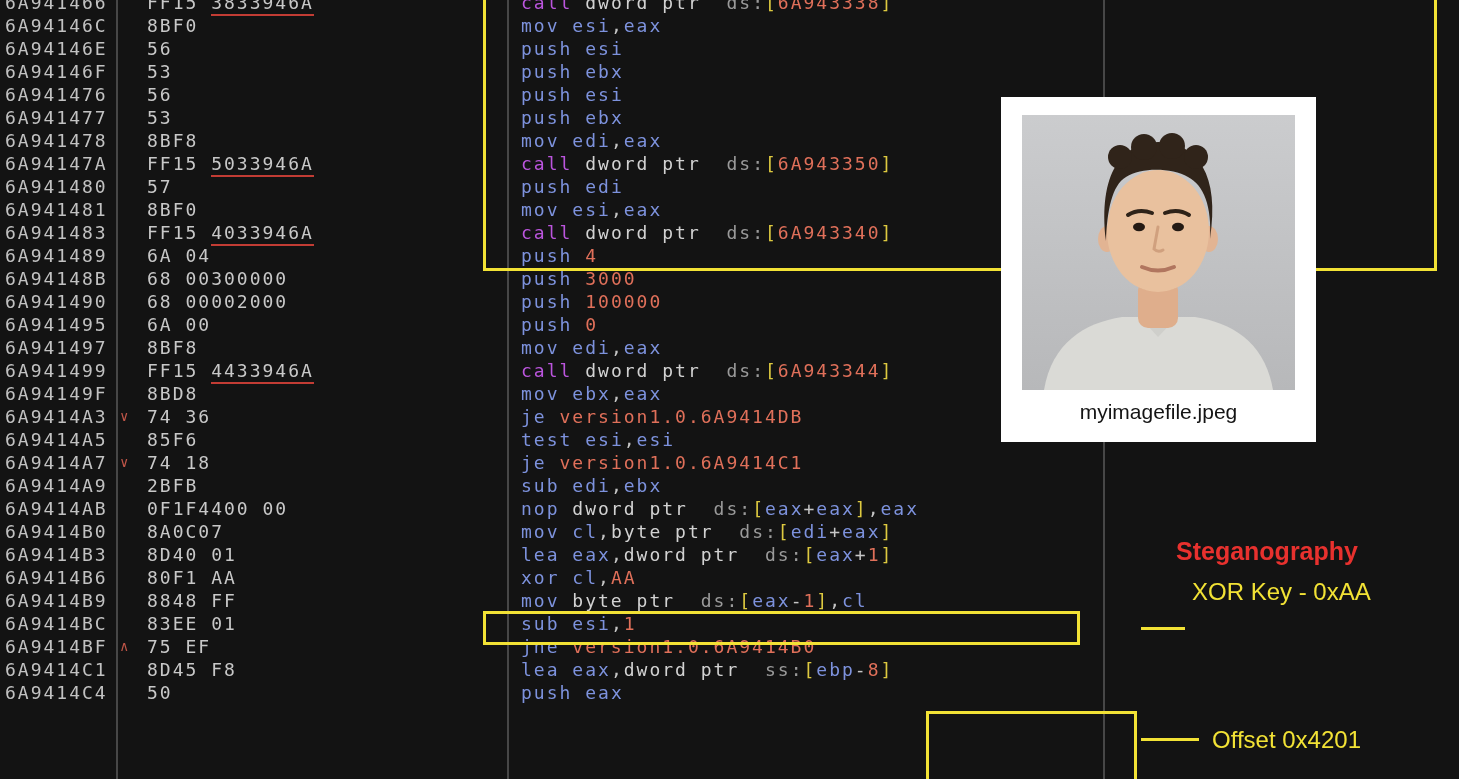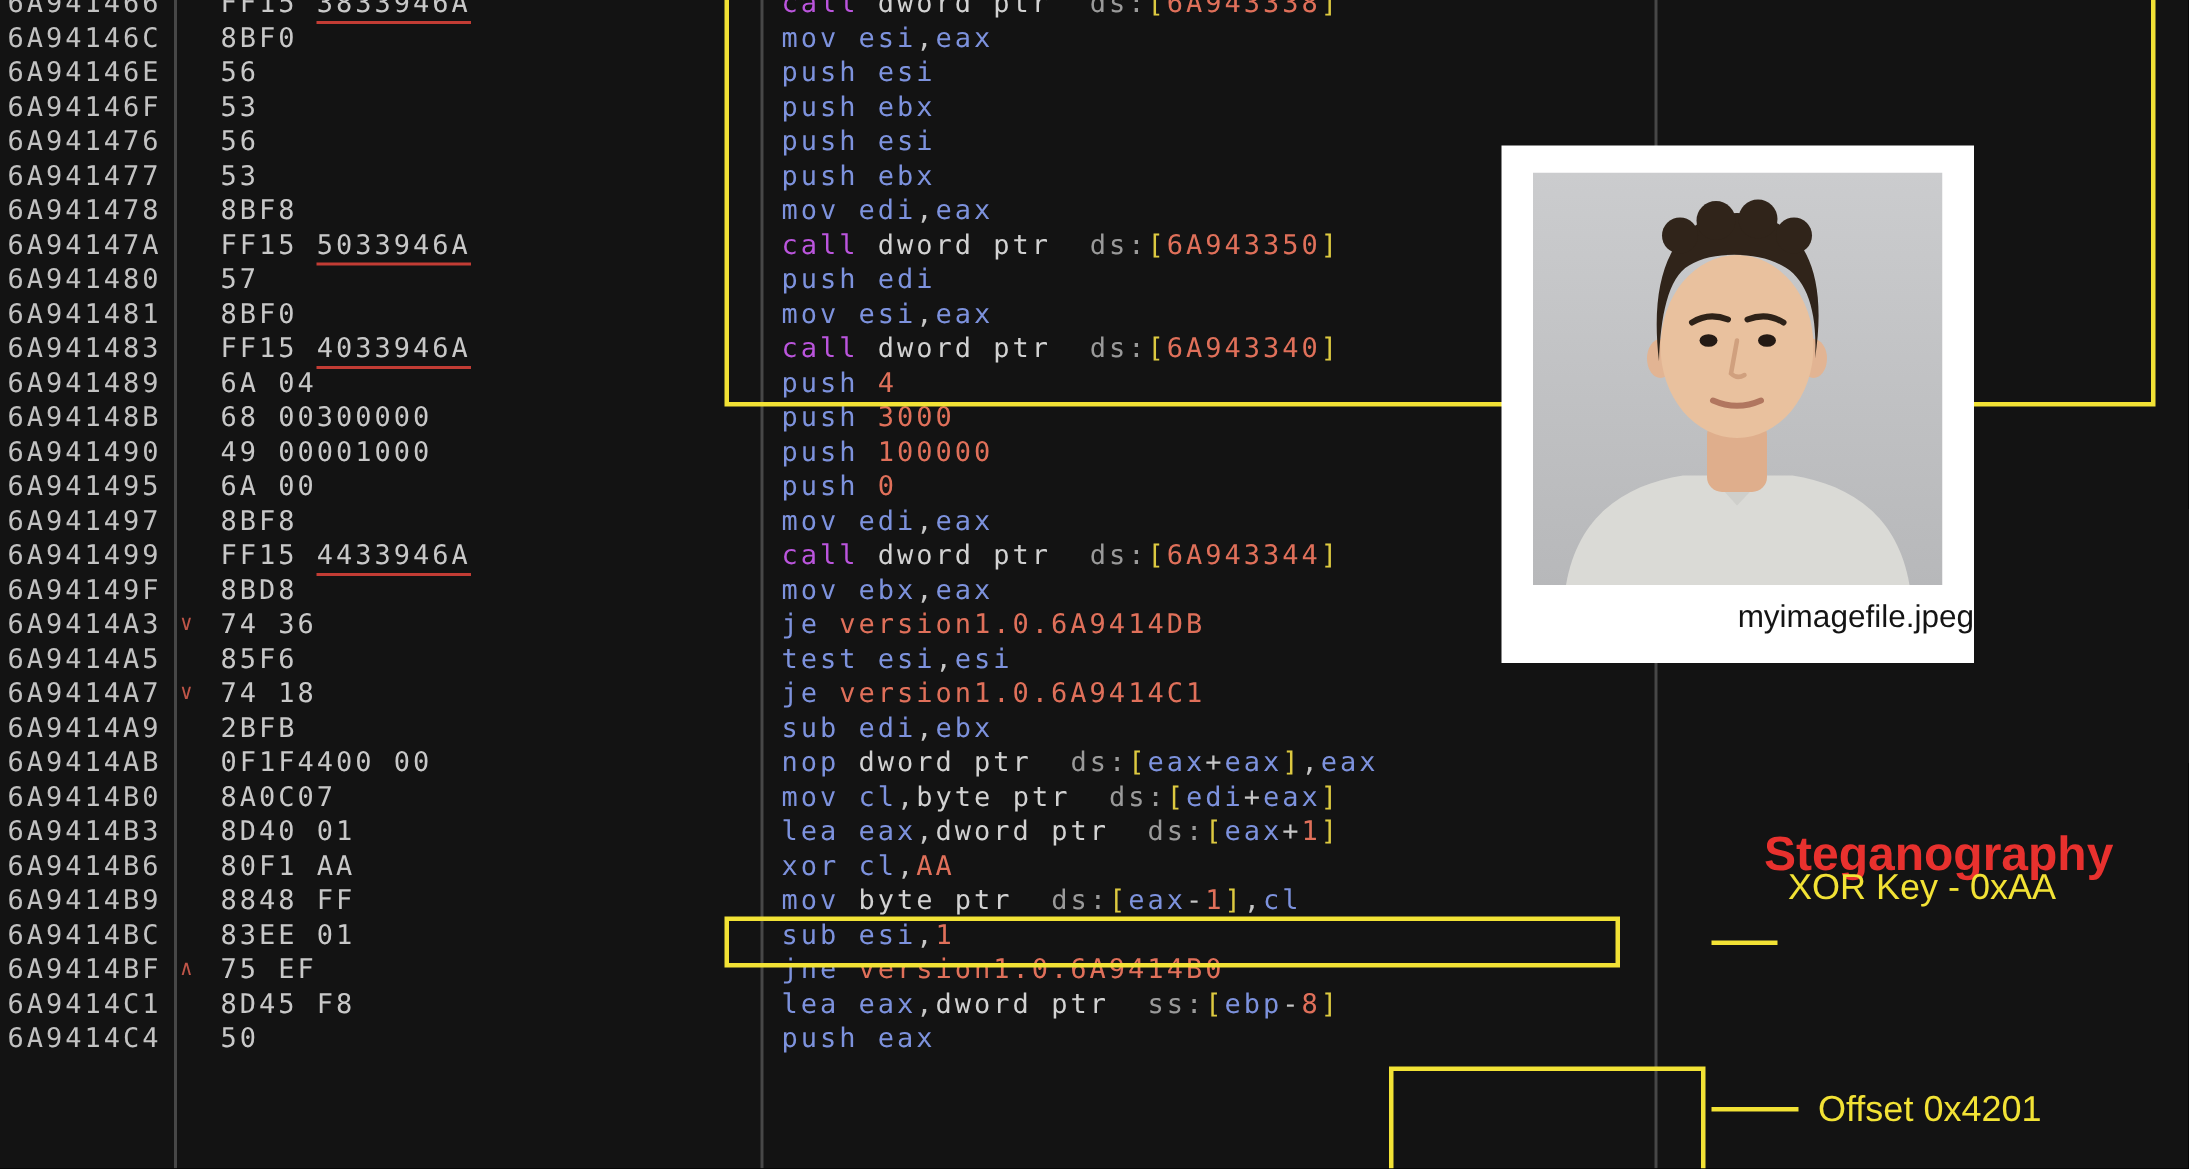--- a/index.html
+++ b/index.html
@@ -27,25 +27,25 @@
   .ybox { position:absolute; border:3px solid #f2e235; z-index:5; }
   .box-calls  { left:483px; top:-20px; width:954px; height:291px; }
   .box-xor    { left:483px; top:611px; width:597px; height:34px; }
   .box-offset { left:926px; top:711px; width:211px; height:120px; }
   .conn { position:absolute; height:3px; background:#f2e235; z-index:7; }
   .xor-conn    { left:1141px; top:627px; width:44px; }
   .offset-conn { left:1141px; top:738px; width:58px; }
   .ylabel { position:absolute; font-family:"Liberation Sans", sans-serif; font-size:24px; color:#f2e235; z-index:7; }
   .xor-label    { left:1192px; top:578px; }
   .offset-label { left:1212px; top:726px; }
-  .steg { position:absolute; left:1176px; top:551px; font-family:"Liberation Sans", sans-serif;
-          font-weight:bold; font-size:32px; color:#e8312e; z-index:7; }
+  .steg { position:absolute; left:1176px; top:537px; font-family:"Liberation Sans", sans-serif;
+          font-weight:bold; font-size:25px; color:#e8312e; z-index:7; }
   .card { position:absolute; left:1001px; top:97px; width:315px; height:345px; background:#ffffff; z-index:6; }
   .card svg { position:absolute; left:21px; top:18px; }
-  .caption { position:absolute; left:0; right:0; top:303px; text-align:right;
+  .caption { position:absolute; left:0; right:0; top:303px; text-align:center;
              font-family:"Liberation Sans", sans-serif; font-size:21px; color:#141414; }
 </style>
 </head>
 <body>
 
 <div class="screen">
 
   <div class="vline" style="left:116px"></div>
   <div class="vline" style="left:507px"></div>
   <div class="vline" style="left:1103px"></div>
@@ -57,21 +57,21 @@
       <div class="row"><span class="addr">6A94146F</span><span class="bytes">53</span><span class="instr"><span class="t-mn">push</span> <span class="t-mn">ebx</span></span></div>
       <div class="row"><span class="addr">6A941476</span><span class="bytes">56</span><span class="instr"><span class="t-mn">push</span> <span class="t-mn">esi</span></span></div>
       <div class="row"><span class="addr">6A941477</span><span class="bytes">53</span><span class="instr"><span class="t-mn">push</span> <span class="t-mn">ebx</span></span></div>
       <div class="row"><span class="addr">6A941478</span><span class="bytes">8BF8</span><span class="instr"><span class="t-mn">mov</span> <span class="t-mn">edi</span><span class="t-op">,</span><span class="t-mn">eax</span></span></div>
       <div class="row"><span class="addr">6A94147A</span><span class="bytes">FF15 <span class="ub">5033946A</span></span><span class="instr"><span class="t-call">call</span> <span class="t-ptr">dword</span> <span class="t-ptr">ptr</span>  <span class="t-seg">ds</span><span class="t-seg">:</span><span class="t-br">[</span><span class="t-num">6A943350</span><span class="t-br">]</span></span></div>
       <div class="row"><span class="addr">6A941480</span><span class="bytes">57</span><span class="instr"><span class="t-mn">push</span> <span class="t-mn">edi</span></span></div>
       <div class="row"><span class="addr">6A941481</span><span class="bytes">8BF0</span><span class="instr"><span class="t-mn">mov</span> <span class="t-mn">esi</span><span class="t-op">,</span><span class="t-mn">eax</span></span></div>
       <div class="row"><span class="addr">6A941483</span><span class="bytes">FF15 <span class="ub">4033946A</span></span><span class="instr"><span class="t-call">call</span> <span class="t-ptr">dword</span> <span class="t-ptr">ptr</span>  <span class="t-seg">ds</span><span class="t-seg">:</span><span class="t-br">[</span><span class="t-num">6A943340</span><span class="t-br">]</span></span></div>
       <div class="row"><span class="addr">6A941489</span><span class="bytes">6A 04</span><span class="instr"><span class="t-mn">push</span> <span class="t-num">4</span></span></div>
       <div class="row"><span class="addr">6A94148B</span><span class="bytes">68 00300000</span><span class="instr"><span class="t-mn">push</span> <span class="t-num">3000</span></span></div>
-      <div class="row"><span class="addr">6A941490</span><span class="bytes">49 00001000</span><span class="instr"><span class="t-mn">push</span> <span class="t-num">100000</span></span></div>
+      <div class="row"><span class="addr">6A941490</span><span class="bytes">68 00002000</span><span class="instr"><span class="t-mn">push</span> <span class="t-num">100000</span></span></div>
       <div class="row"><span class="addr">6A941495</span><span class="bytes">6A 00</span><span class="instr"><span class="t-mn">push</span> <span class="t-num">0</span></span></div>
       <div class="row"><span class="addr">6A941497</span><span class="bytes">8BF8</span><span class="instr"><span class="t-mn">mov</span> <span class="t-mn">edi</span><span class="t-op">,</span><span class="t-mn">eax</span></span></div>
       <div class="row"><span class="addr">6A941499</span><span class="bytes">FF15 <span class="ub">4433946A</span></span><span class="instr"><span class="t-call">call</span> <span class="t-ptr">dword</span> <span class="t-ptr">ptr</span>  <span class="t-seg">ds</span><span class="t-seg">:</span><span class="t-br">[</span><span class="t-num">6A943344</span><span class="t-br">]</span></span></div>
       <div class="row"><span class="addr">6A94149F</span><span class="bytes">8BD8</span><span class="instr"><span class="t-mn">mov</span> <span class="t-mn">ebx</span><span class="t-op">,</span><span class="t-mn">eax</span></span></div>
       <div class="row"><span class="addr">6A9414A3</span><span class="marker">∨</span><span class="bytes">74 36</span><span class="instr"><span class="t-mn">je</span> <span class="t-num">version1.0.6A9414DB</span></span></div>
       <div class="row"><span class="addr">6A9414A5</span><span class="bytes">85F6</span><span class="instr"><span class="t-mn">test</span> <span class="t-mn">esi</span><span class="t-op">,</span><span class="t-mn">esi</span></span></div>
       <div class="row"><span class="addr">6A9414A7</span><span class="marker">∨</span><span class="bytes">74 18</span><span class="instr"><span class="t-mn">je</span> <span class="t-num">version1.0.6A9414C1</span></span></div>
       <div class="row"><span class="addr">6A9414A9</span><span class="bytes">2BFB</span><span class="instr"><span class="t-mn">sub</span> <span class="t-mn">edi</span><span class="t-op">,</span><span class="t-mn">ebx</span></span></div>
       <div class="row"><span class="addr">6A9414AB</span><span class="bytes">0F1F4400 00</span><span class="instr"><span class="t-mn">nop</span> <span class="t-ptr">dword</span> <span class="t-ptr">ptr</span>  <span class="t-seg">ds</span><span class="t-seg">:</span><span class="t-br">[</span><span class="t-mn">eax</span><span class="t-op">+</span><span class="t-mn">eax</span><span class="t-br">]</span><span class="t-op">,</span><span class="t-mn">eax</span></span></div>
       <div class="row"><span class="addr">6A9414B0</span><span class="bytes">8A0C07</span><span class="instr"><span class="t-mn">mov</span> <span class="t-mn">cl</span><span class="t-op">,</span><span class="t-ptr">byte</span> <span class="t-ptr">ptr</span>  <span class="t-seg">ds</span><span class="t-seg">:</span><span class="t-br">[</span><span class="t-mn">edi</span><span class="t-op">+</span><span class="t-mn">eax</span><span class="t-br">]</span></span></div>

